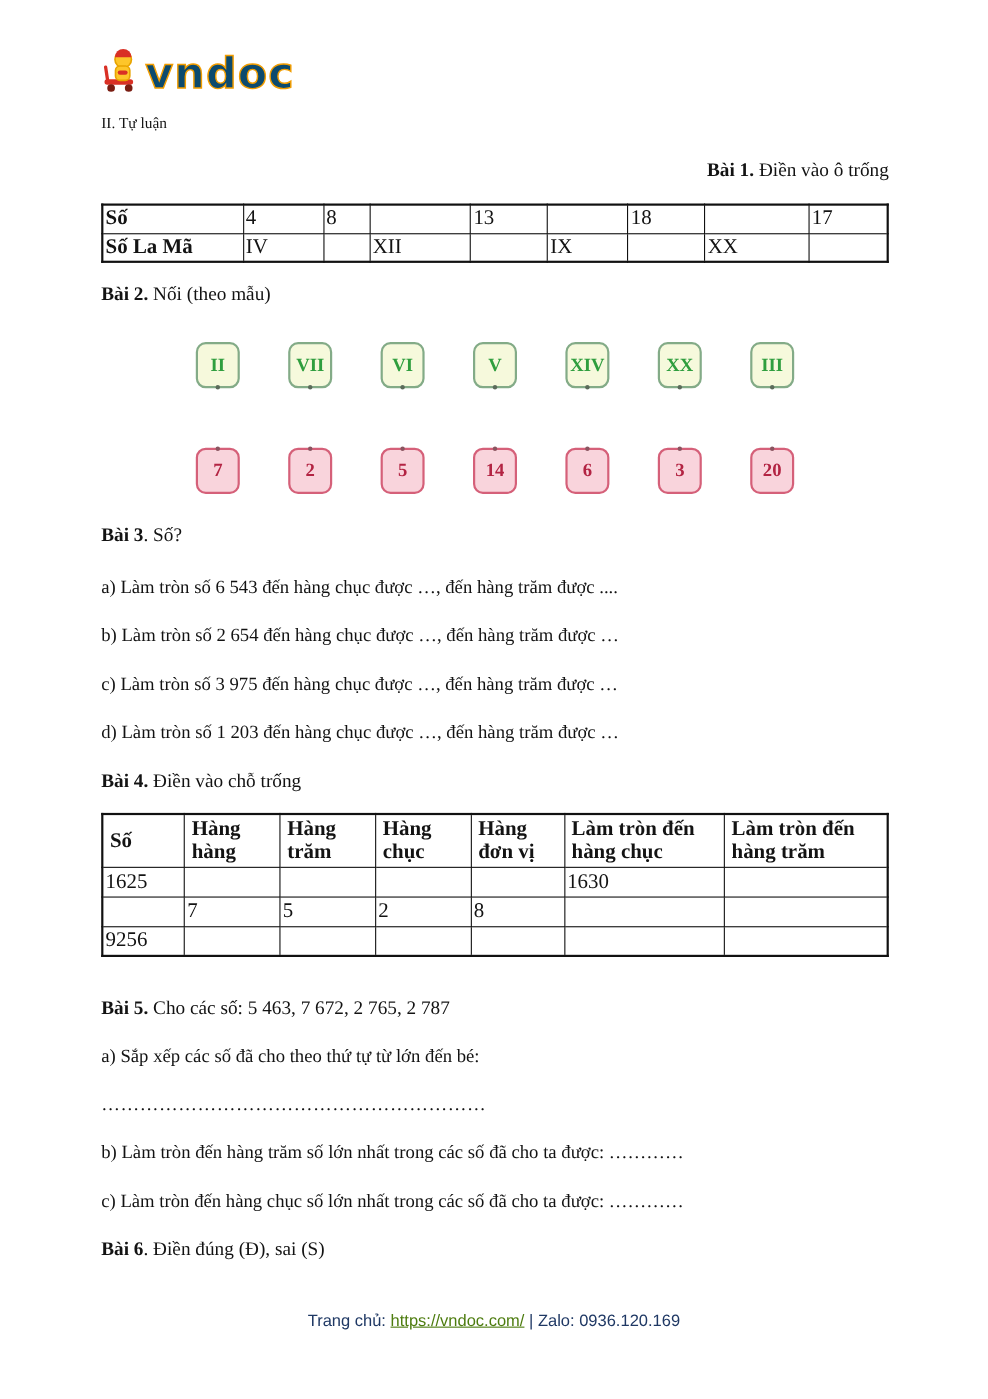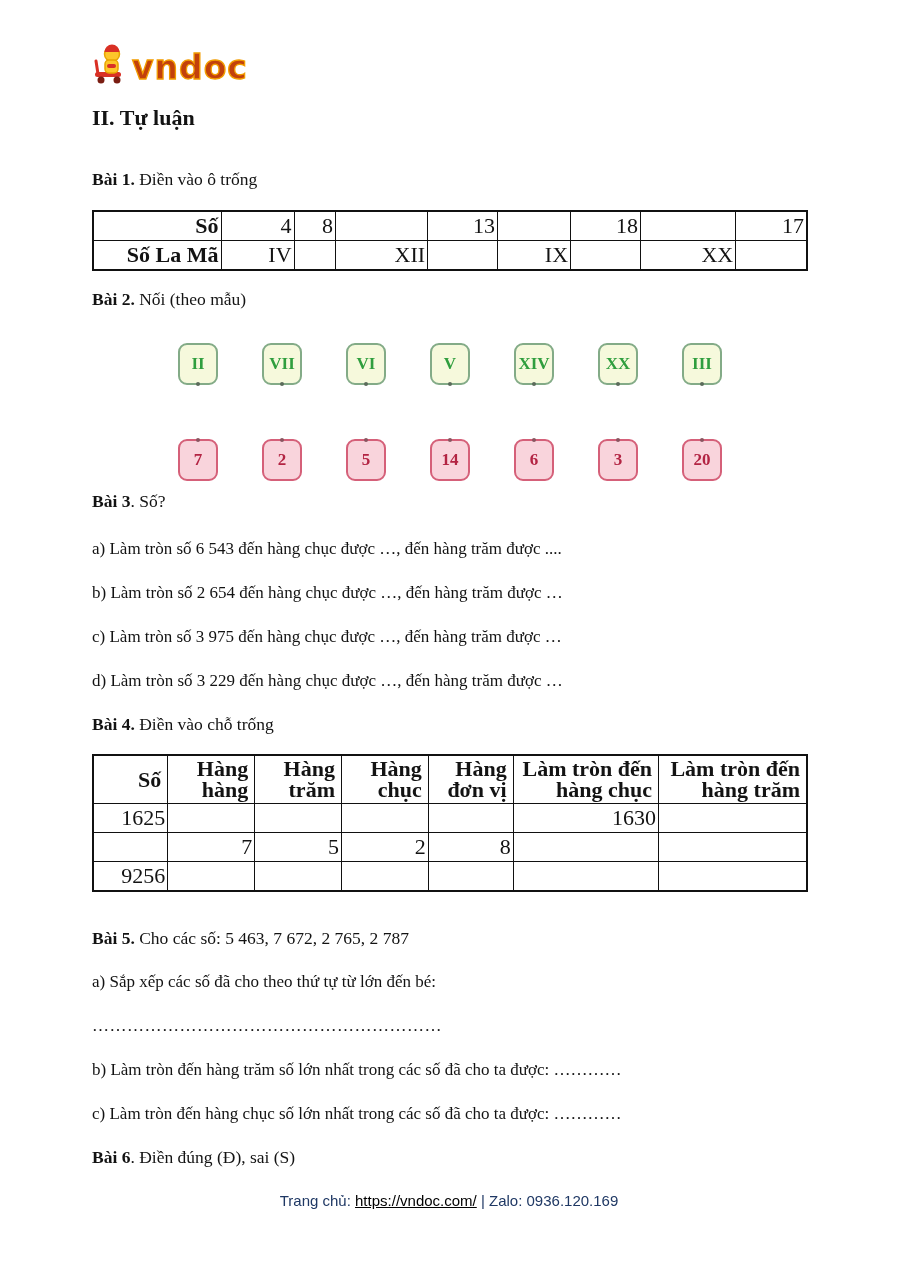--- a/index.html
+++ b/index.html
@@ -8,38 +8,38 @@
     width: 898px; height: 1272px; position: relative;
     font-family: "Liberation Serif", serif;
     font-size: 17px; color: #131313;
   }
   .content { position: absolute; left: 92px; top: 0; width: 716px; }
 
   
   .logo { margin-top: 46px; display: flex; align-items: center; height: 42px; }
   .logo .brand-text {
     font-family: "DejaVu Sans", sans-serif;
-    font-weight: 800; font-size: 33px; letter-spacing: 1px;
-    color: #c2410c; -webkit-text-stroke: 1.3px #f29d00;
+    font-weight: 800; font-size: 39px; letter-spacing: 1px;
+    color: #0c4a6e; -webkit-text-stroke: 1.3px #f29d00;
     margin-left: 2px; line-height: 1;
   }
 
   
-  .h-section { margin-top: 17px; font-weight: bold; font-size: 22px; }
+  .h-section { margin-top: 17px; font-weight: normal; font-size: 14px; }
   .ex-title { font-size: 17.5px; }
   .ex-title b { font-weight: bold; }
-  .mt-b1 { margin-top: 38px; }
+  .mt-b1 { margin-top: 23px; text-align: right; }
   .item-line { margin-top: 22px; line-height: 22px; }
   .dots-line { margin-top: 22px; line-height: 22px; letter-spacing: 0.5px; }
 
   
   .tbl { border-collapse: collapse; width: 716px; }
   .tbl td, .tbl th {
-    border: 1px solid #111; text-align: right; vertical-align: middle;
-    font-size: 22px; font-weight: normal; padding: 1px 2px;
+    border: 1px solid #111; text-align: left; vertical-align: middle;
+    font-size: 19px; font-weight: normal; padding: 1px 2px;
   }
   .tbl { border: 2px solid #111; }
   #table1 { margin-top: 20px; }
   #table1 td { height: 26px; }
   #table1 td.rowhead { font-weight: bold; }
   #table1 col.c-first { width: 128px; }
 
   
   .boxes-row { display: flex; margin-left: 86px; gap: 44px; height: 44px; }
   .row-roman { margin-top: 33px; }
@@ -68,21 +68,21 @@
   #table2 col.c4 { width: 85px; }
   #table2 col.c5 { width: 146px; }
   #table2 col.c6 { width: 149px; }
 
   
   .footer {
     position: absolute; top: 1192px; left: 0; width: 898px;
     text-align: center; font-family: "Liberation Sans", sans-serif;
     font-size: 15px; color: #1f3864; font-weight: 500;
   }
-  .footer a { color: #000000; text-decoration: underline; }
+  .footer a { color: #4d7c0f; text-decoration: underline; }
 </style>
 </head>
 <body>
 
 <div class="content">
 
   <div class="logo">
     <span>
       <svg width="38" height="42" viewBox="0 0 38 42">
         <path d="M6 30 L4 17" stroke="#d93025" stroke-width="3" fill="none" stroke-linecap="round"></path>
@@ -197,25 +197,25 @@
     <div class="match-box number-box">
         <span>3</span>
         <span class="dot"></span>
       </div>
     <div class="match-box number-box">
         <span>20</span>
         <span class="dot"></span>
       </div>
   </div>
 
-  <div class="ex-title" style="margin-top:8px"><b>Bài 3</b><span>. Số?</span></div>
+  <div class="ex-title" style="margin-top:25px"><b>Bài 3</b><span>. Số?</span></div>
   <div class="item-line" style="margin-top:26px">a) Làm tròn số 6 543 đến hàng chục được …, đến hàng trăm được ....</div>
   <div class="item-line">b) Làm tròn số 2 654 đến hàng chục được …, đến hàng trăm được …</div>
   <div class="item-line">c) Làm tròn số 3 975 đến hàng chục được …, đến hàng trăm được …</div>
-  <div class="item-line">d) Làm tròn số 3 229 đến hàng chục được …, đến hàng trăm được …</div>
+  <div class="item-line">d) Làm tròn số 1 203 đến hàng chục được …, đến hàng trăm được …</div>
 
   <div class="ex-title" style="margin-top:22px"><b>Bài 4.</b><span> Điền vào chỗ trống</span></div>
 
   <table id="table2" class="tbl">
     <colgroup>
       <col class="c0">
         <col class="c1">
         <col class="c2">
         <col class="c3">
         <col class="c4">

